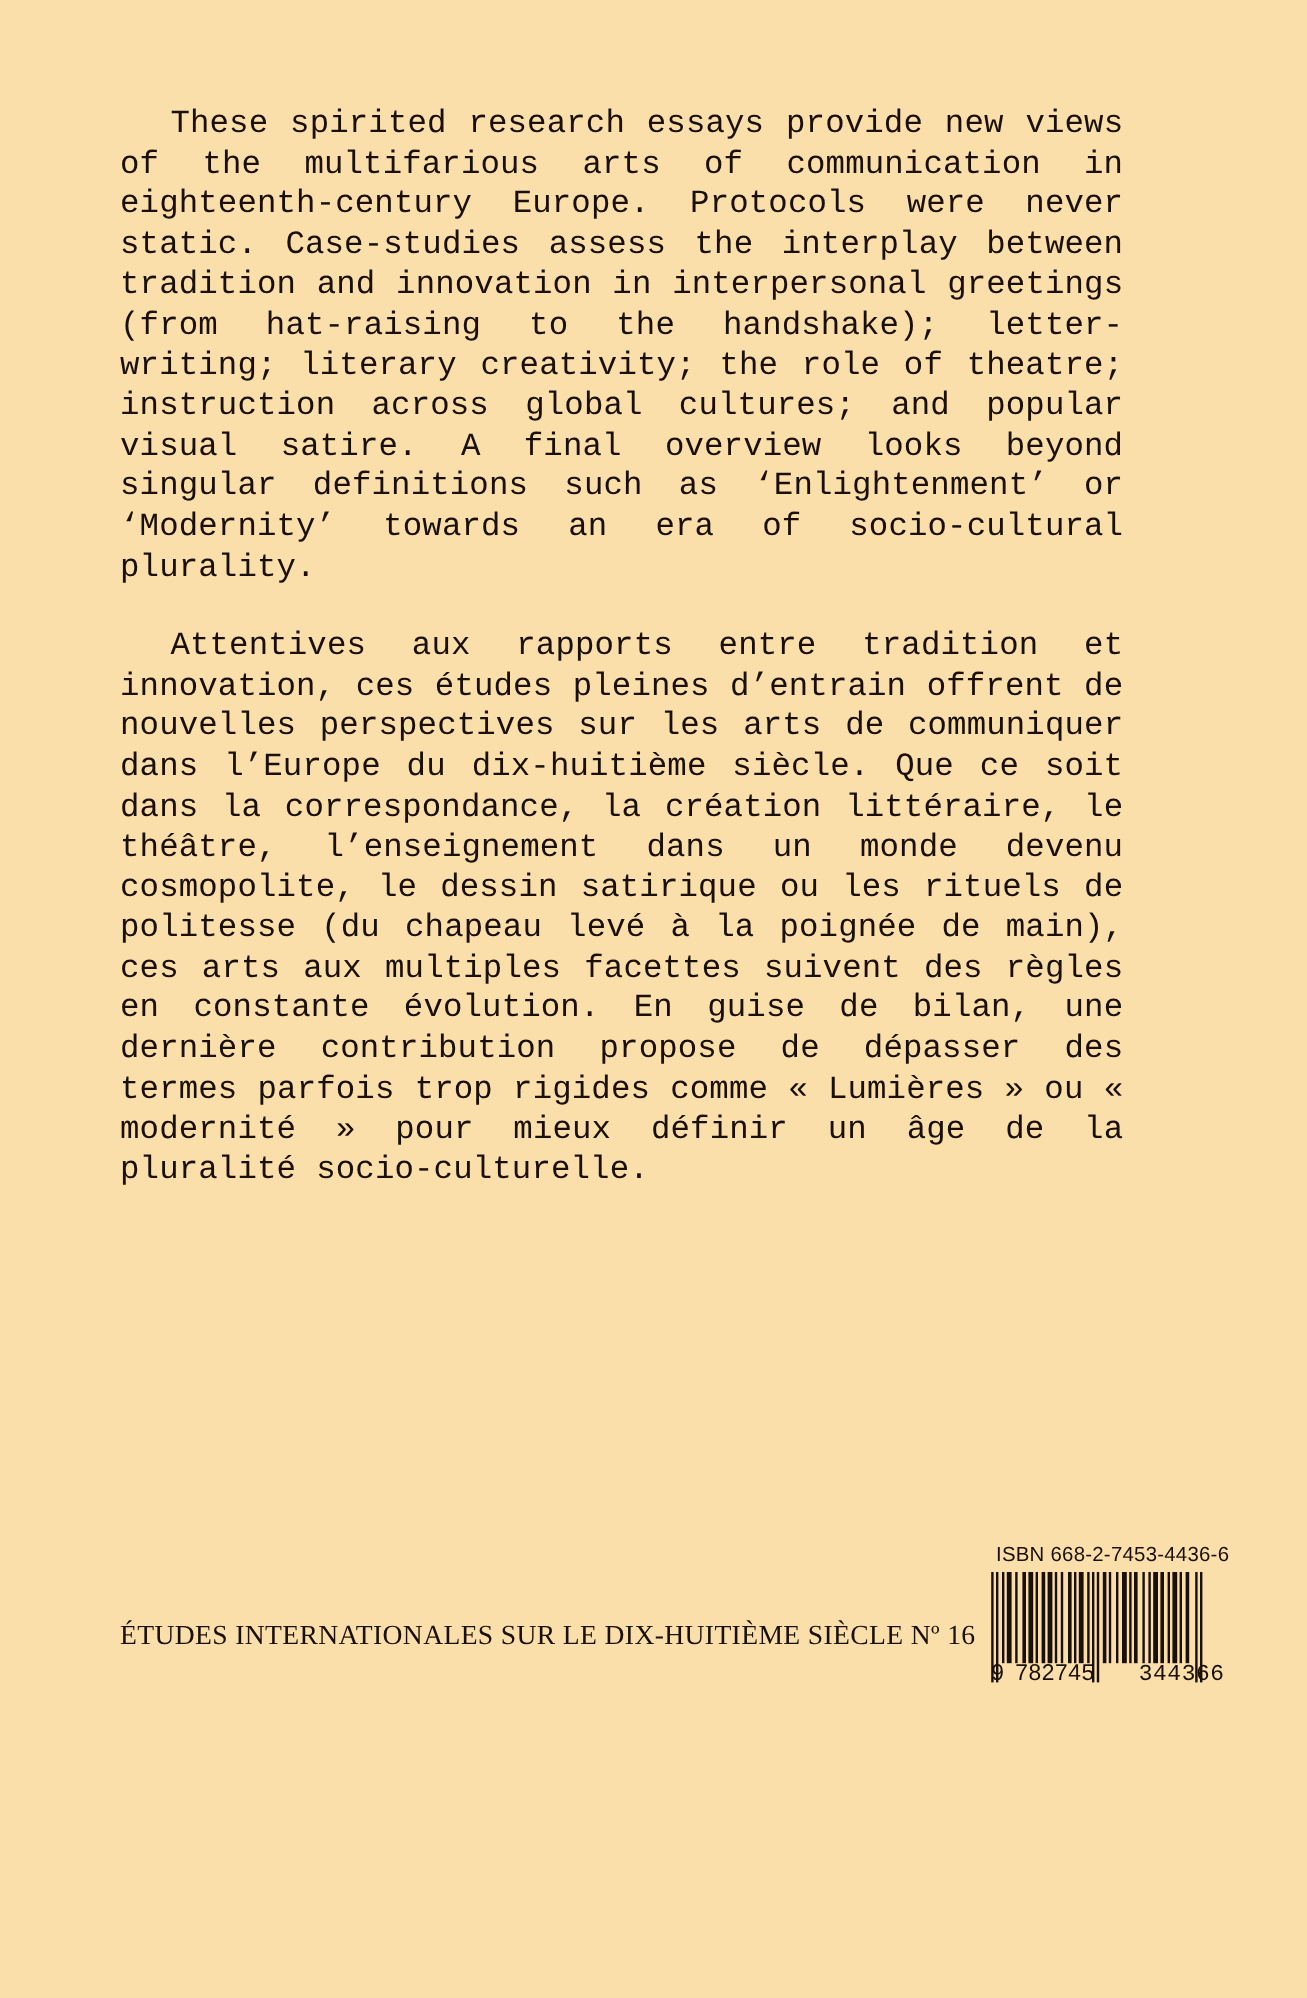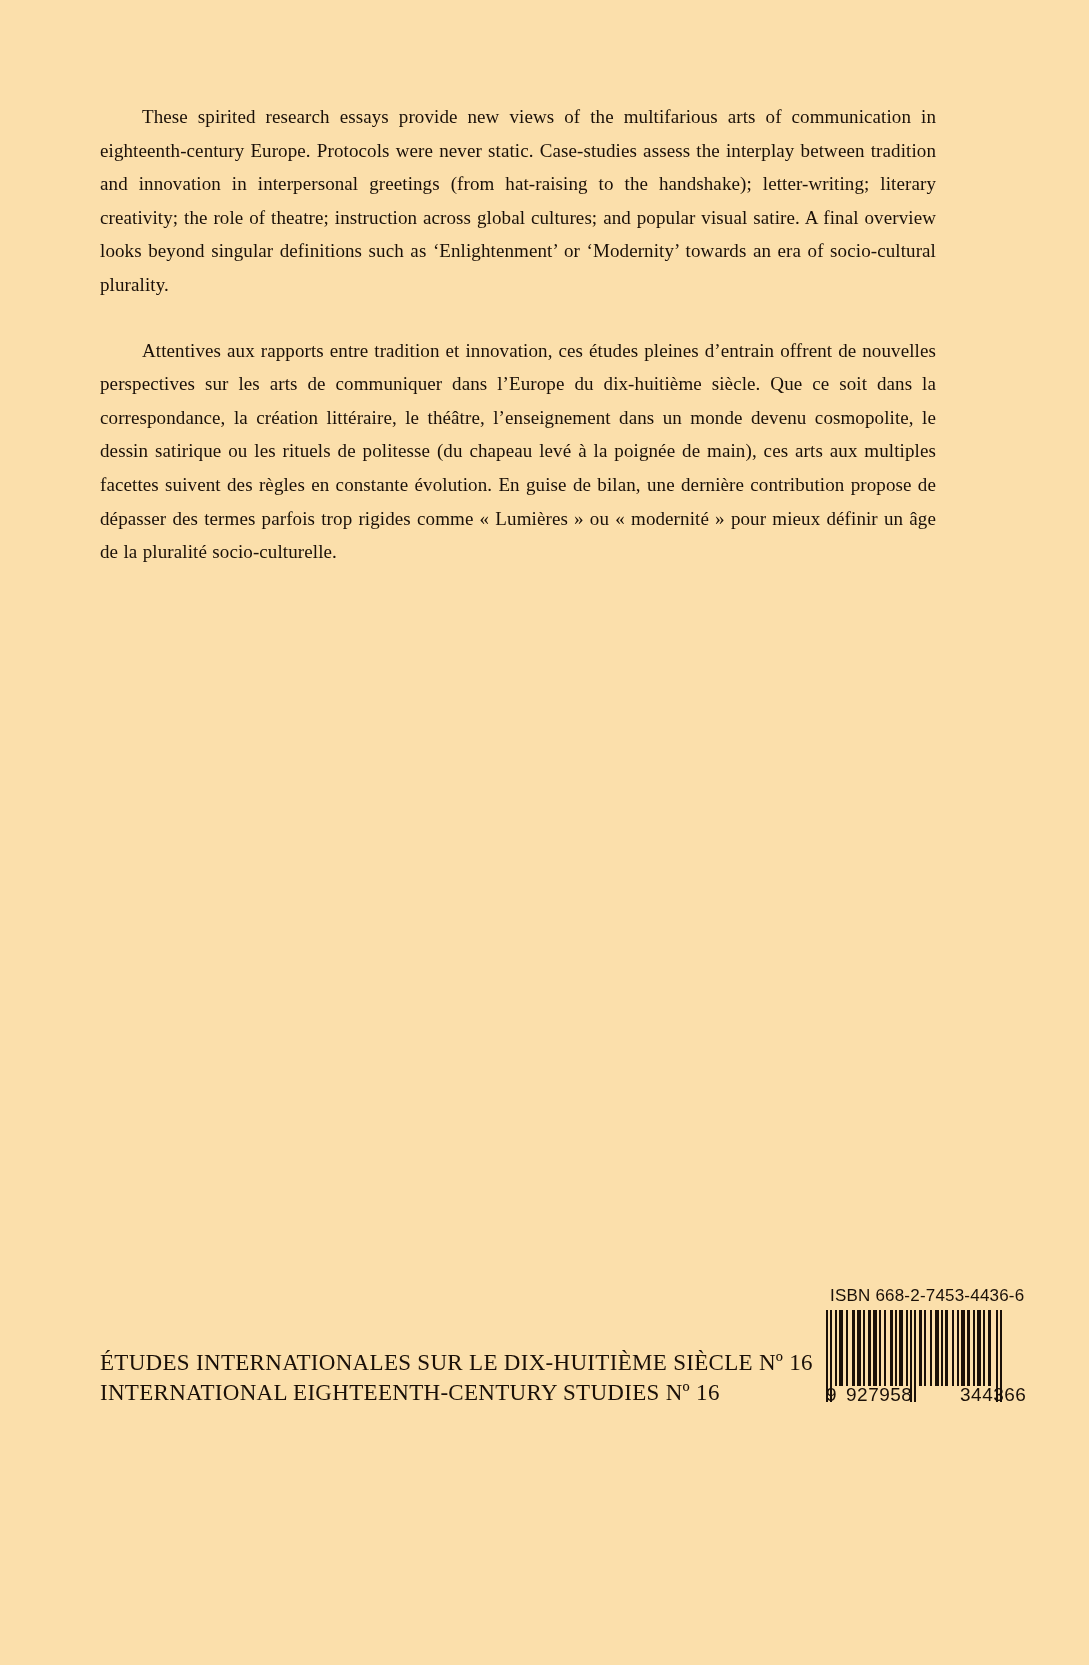--- a/index.html
+++ b/index.html
@@ -22,27 +22,28 @@
   }
 
   .blurb {
     position: absolute;
     left: 100px;
     top: 88px;
     width: 836px;
   }
 
   .para {
-    font-size: 19px;
+    font-size: 27px;
     line-height: 33.6px;
     text-align: justify;
     text-indent: 42px;
-    margin: 12px 0 24px 0;
+    margin: 0 0 24px 0;
     letter-spacing: 0.1px;
     word-spacing: 0.5px;
+    font-family: Liberation Mono, monospace;
   }
 
   .para.second {
     margin-top: 32px;
   }
 
   
   .series-lines {
     position: absolute;
     left: 100px;
@@ -113,37 +114,37 @@
     left: 0px;
     top: 0;
   }
   .barcode .digits .d-mid {
     position: absolute;
     left: 20px;
     top: 0;
   }
   .barcode .digits .d-right {
     position: absolute;
-    left: 134px;
-    top: 0;
+    left: 123px;
+    top: 0;
+    font-family: Liberation Mono, monospace;
   }
 </style>
 </head>
 <body>
 
 <div class="page">
 
   <div class="blurb">
     <p class="para">These spirited research essays provide new views of the multifarious arts of communication in eighteenth-century Europe. Protocols were never static. Case-studies assess the interplay between tradition and innovation in interpersonal greetings (from hat-raising to the handshake); letter-writing; literary creativity; the role of theatre; instruction across global cultures; and popular visual satire. A final overview looks beyond singular definitions such as ‘Enlightenment’ or ‘Modernity’ towards an era of socio-cultural plurality.</p>
     <p class="para second">Attentives aux rapports entre tradition et innovation, ces études pleines d’entrain offrent de nouvelles perspectives sur les arts de communiquer dans l’Europe du dix-huitième siècle. Que ce soit dans la correspondance, la création littéraire, le théâtre, l’enseignement dans un monde devenu cosmopolite, le dessin satirique ou les rituels de politesse (du chapeau levé à la poignée de main), ces arts aux multiples facettes suivent des règles en constante évolution. En guise de bilan, une dernière contribution propose de dépasser des termes parfois trop rigides comme « Lumières » ou « modernité » pour mieux définir un âge de la pluralité socio-culturelle.</p>
   </div>
 
   <div class="series-lines">
     <div class="series-line">ÉTUDES INTERNATIONALES SUR LE DIX-HUITIÈME SIÈCLE Nº 16</div>
-    <div class="series-line">INTERNATIONAL EIGHTEENTH-CENTURY STUDIES Nº 16</div>
   </div>
 
   <div class="isbn-block">
     <div class="isbn-text">ISBN  668-2-7453-4436-6</div>
     <div class="barcode">
       <div class="bars">
         <i class="tall" style="width:2px"></i>
           <i style="width:2px;background:transparent"></i>
           <i class="tall" style="width:2px"></i>
         <i style="width:3px;background:transparent"></i>
@@ -207,19 +208,19 @@
           <i style="width:3px;background:transparent"></i>
           <i style="width:3px"></i>
           <i style="width:2px;background:transparent"></i>
         <i style="width:3px;background:transparent"></i>
         <i class="tall" style="width:2px"></i>
           <i style="width:2px;background:transparent"></i>
           <i class="tall" style="width:2px"></i>
       </div>
       <div class="digits">
         <span class="d-left">9</span>
-        <span class="d-mid">927958</span>
+        <span class="d-mid">782745</span>
         <span class="d-right">344366</span>
       </div>
     </div>
   </div>
 
 </div>
 
 </body></html>

